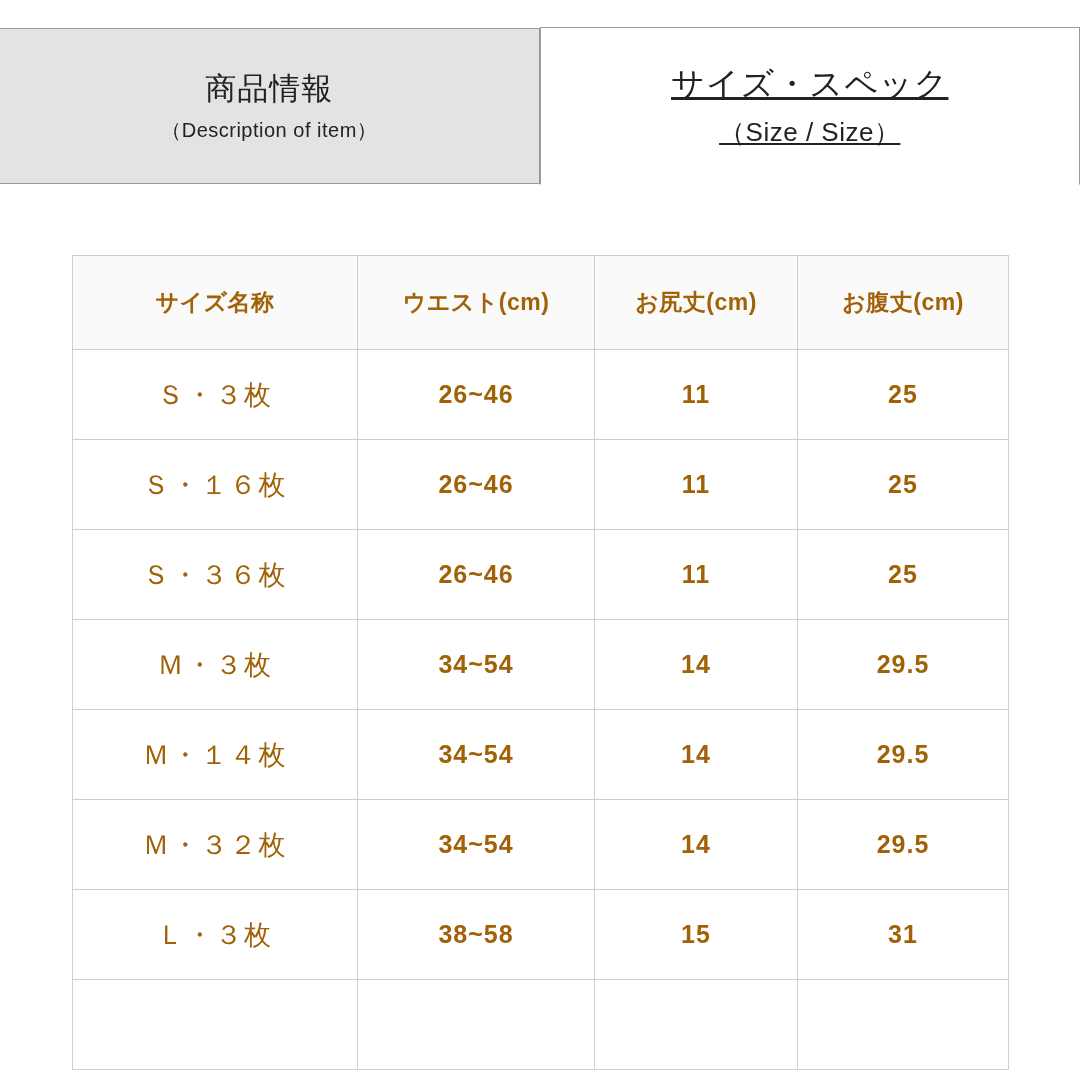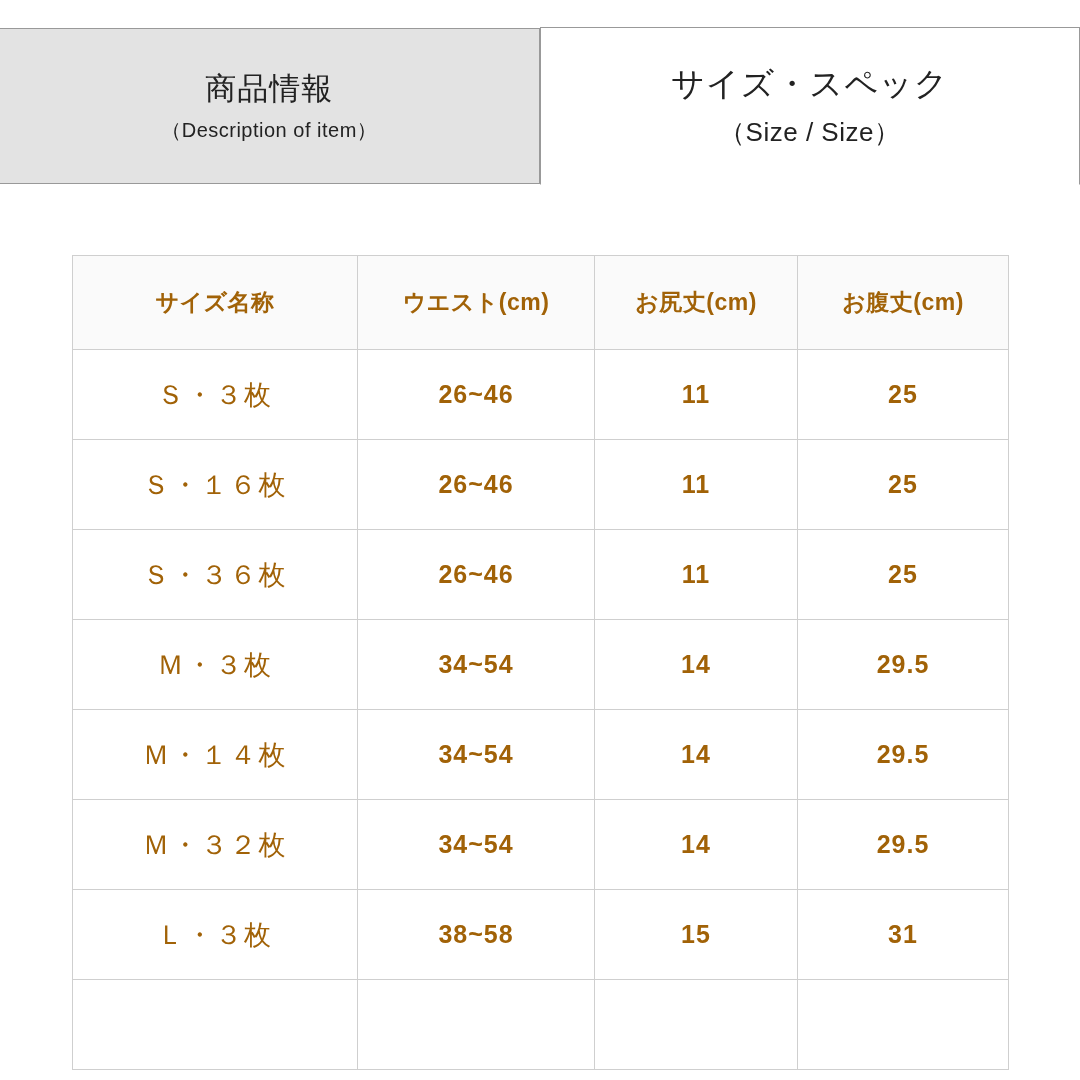--- a/index.html
+++ b/index.html
@@ -64,20 +64,21 @@
     letter-spacing: 0.5px;
     margin-top: 8px;
     white-space: nowrap;
   }
   .tab.active {
     background: #ffffff;
     border-bottom: 1px solid #ffffff;
     height: 158px;
     margin-bottom: -1px;
     z-index: 3;
+    text-decoration: underline;
   }
   .tab.active .tab-main { font-size: 33px; }
   .tab.active .tab-sub { font-size: 26px; }
 
   
   .table-wrap {
     position: absolute;
     top: 255px;
     left: 72px;
     width: 936px;

